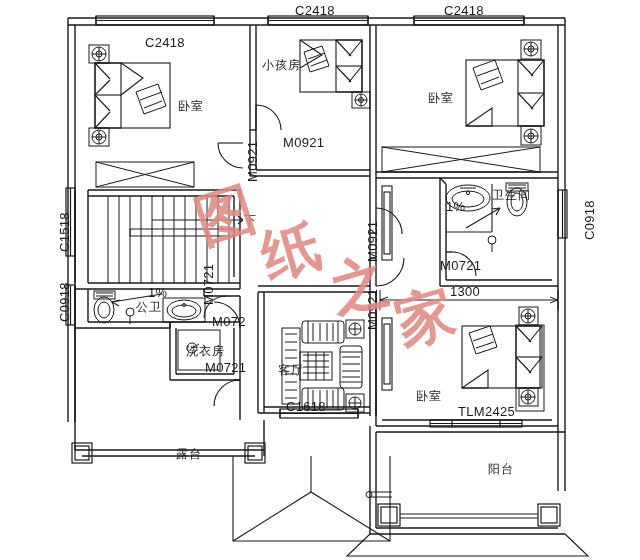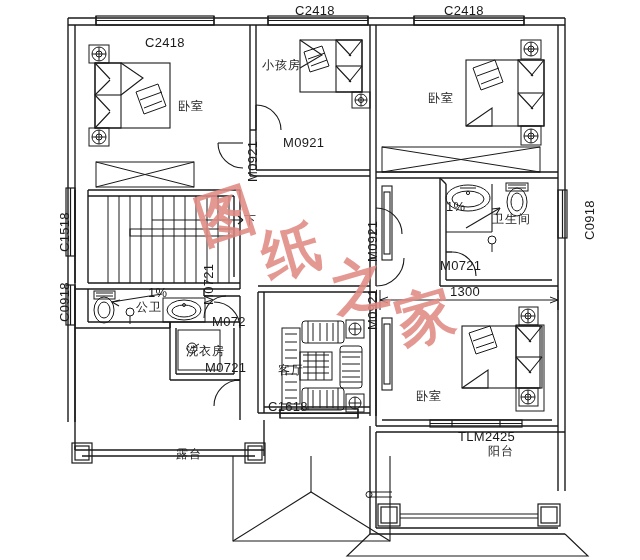--- a/index.html
+++ b/index.html
@@ -535,48 +535,48 @@
 
     </g>
   </svg>
 
   <div class="lbl lbl-code" style="left:145px; top:36px;">C2418</div>
   <div class="lbl lbl-code" style="left:295px; top:4px;">C2418</div>
   <div class="lbl lbl-code" style="left:444px; top:4px;">C2418</div>
   <div class="lbl lbl-code rot90" style="left:58px; top:252px;">C1518</div>
   <div class="lbl lbl-code rot90" style="left:58px; top:322px;">C0918</div>
   <div class="lbl lbl-code rot90" style="left:583px; top:240px;">C0918</div>
-  <div class="lbl lbl-code" style="left:268px; top:400px;">C1618</div>
+  <div class="lbl lbl-code" style="left:286px; top:400px;">C1618</div>
 
   <div class="lbl lbl-code rot90" style="left:246px; top:182px;">M0921</div>
   <div class="lbl lbl-code" style="left:283px; top:136px;">M0921</div>
   <div class="lbl lbl-code rot90" style="left:366px; top:262px;">M0921</div>
   <div class="lbl lbl-code rot90" style="left:366px; top:330px;">M0921</div>
   <div class="lbl lbl-code" style="left:440px; top:259px;">M0721</div>
   <div class="lbl lbl-code rot90" style="left:202px; top:305px;">M0721</div>
   <div class="lbl lbl-code" style="left:212px; top:315px;">M072</div>
   <div class="lbl lbl-code" style="left:205px; top:361px;">M0721</div>
-  <div class="lbl lbl-code" style="left:458px; top:430px;">TLM2425</div>
+  <div class="lbl lbl-code" style="left:458px; top:405px;">TLM2425</div>
 
   <div class="lbl lbl-code" style="left:450px; top:285px;">1300</div>
 
   <div class="lbl lbl-code" style="left:446px; top:200px;">1%</div>
   <div class="lbl lbl-code" style="left:148px; top:286px;">1%</div>
 
   <div class="lbl lbl-room" style="left:244px; top:214px;">下</div>
 
   <div class="lbl lbl-room" style="left:178px; top:100px;">卧室</div>
   <div class="lbl lbl-room" style="left:262px; top:59px;">小孩房</div>
   <div class="lbl lbl-room" style="left:428px; top:92px;">卧室</div>
-  <div class="lbl lbl-room" style="left:492px; top:213px;">卫生间</div>
+  <div class="lbl lbl-room" style="left:492px; top:189px;">卫生间</div>
   <div class="lbl lbl-room" style="left:136px; top:301px;">公卫</div>
   <div class="lbl lbl-room" style="left:186px; top:345px;">洗衣房</div>
   <div class="lbl lbl-room" style="left:278px; top:364px;">客厅</div>
   <div class="lbl lbl-room" style="left:416px; top:390px;">卧室</div>
   <div class="lbl lbl-room" style="left:176px; top:448px;">露台</div>
-  <div class="lbl lbl-room" style="left:488px; top:445px;">阳台</div>
+  <div class="lbl lbl-room" style="left:488px; top:463px;">阳台</div>
 
   <div class="wm" id="wm0" style="left:196px; top:186px; transform:rotate(-18deg);">图</div>
   <div class="wm" id="wm1" style="left:262px; top:222px; transform:rotate(-16deg);">纸</div>
   <div class="wm" id="wm2" style="left:330px; top:256px; transform:rotate(-16deg);">之</div>
   <div class="wm" id="wm3" style="left:396px; top:288px; transform:rotate(-16deg);">家</div>
 
 </div>
 
 </body></html>

